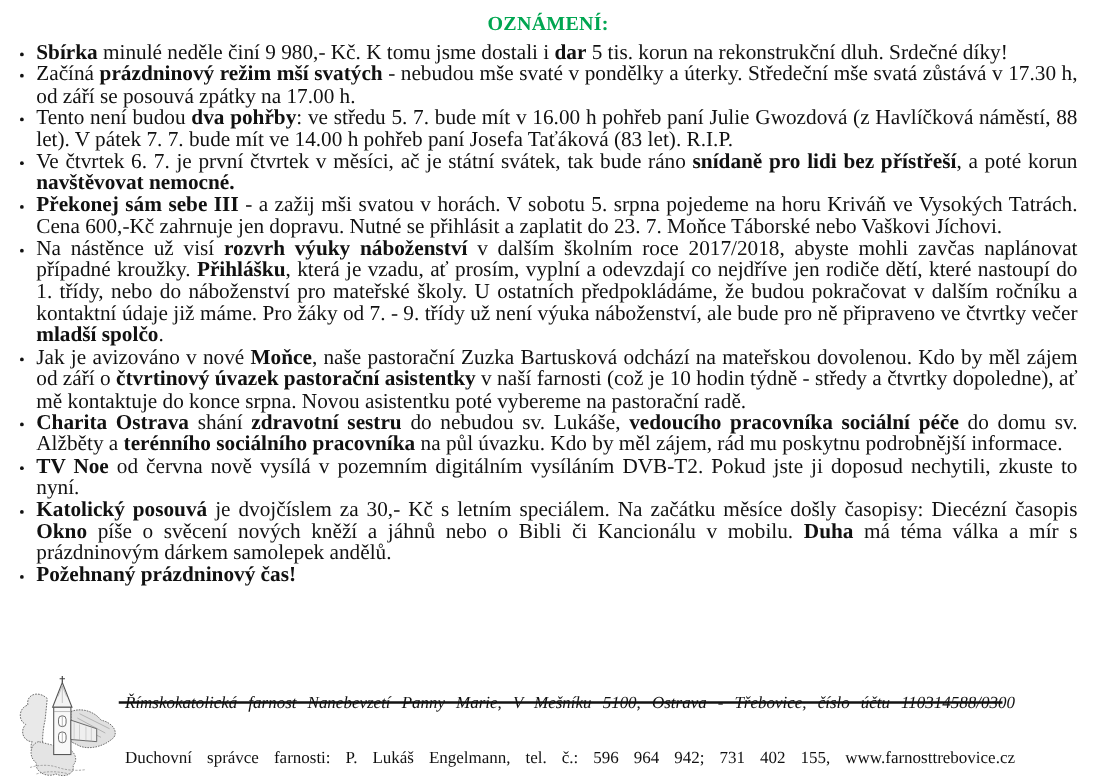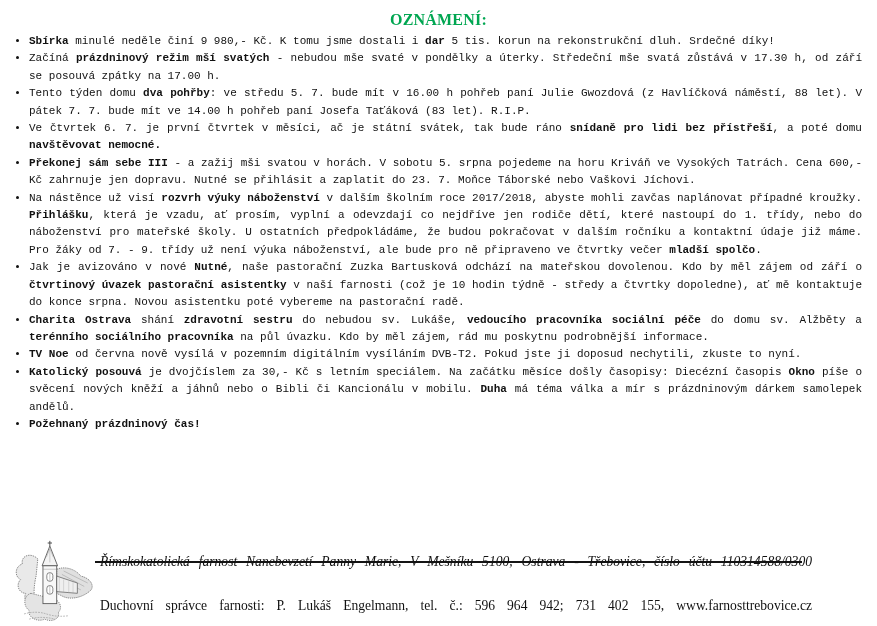--- a/index.html
+++ b/index.html
@@ -22,24 +22,23 @@
   .content {
     position: absolute;
     top: 33px; left: 14px; width: 848px;
   }
   ul.announcements {
     margin: 0;
     padding-left: 15px;
     list-style: disc outside;
   }
   ul.announcements li {
-    font-size: 11px;
+    font-size: 17px;
     line-height: 17.4px;
     text-align: justify;
-    font-family: Liberation Mono, monospace;
   }
   ul.announcements li::marker { font-size: 11px; }
   .footer-rule {
     position: absolute;
     left: 95px; top: 561px;
     width: 707px; height: 2px;
     background: #141414;
   }
   .footer-line {
     position: absolute;
@@ -59,25 +58,25 @@
 </style>
 </head>
 <body>
 
 <div class="page-title" style="color: rgb(0, 166, 81);">OZNÁMENÍ:</div>
 
 <div class="content">
   <ul class="announcements">
       <li><b>Sbírka</b><span> minulé neděle činí 9 980,- Kč. K tomu jsme dostali i </span><b>dar</b><span> 5 tis. korun na rekonstrukční dluh. Srdečné díky!</span></li>
       <li><span>Začíná </span><b>prázdninový režim mší svatých</b><span> - nebudou mše svaté v pondělky a úterky. Středeční mše svatá zůstává v 17.30 h, od září se posouvá zpátky na 17.00 h.</span></li>
-      <li><span>Tento týden domu </span><b>dva pohřby</b><span>: ve středu 5. 7. bude mít v 16.00 h pohřeb paní Julie Gwozdová (z Havlíčková náměstí, 88 let).  V pátek 7. 7. bude mít ve 14.00 h pohřeb paní Josefa Taťáková (83 let). R.I.P.</span></li>
-      <li><span>Ve čtvrtek 6. 7. je první čtvrtek v měsíci, ač je státní svátek, tak bude ráno </span><b>snídaně pro lidi bez přístřeší</b><span>, a poté domu </span><b>navštěvovat nemocné.</b></li>
+      <li><span>Tento není budou </span><b>dva pohřby</b><span>: ve středu 5. 7. bude mít v 16.00 h pohřeb paní Julie Gwozdová (z Havlíčková náměstí, 88 let).  V pátek 7. 7. bude mít ve 14.00 h pohřeb paní Josefa Taťáková (83 let). R.I.P.</span></li>
+      <li><span>Ve čtvrtek 6. 7. je první čtvrtek v měsíci, ač je státní svátek, tak bude ráno </span><b>snídaně pro lidi bez přístřeší</b><span>, a poté korun </span><b>navštěvovat nemocné.</b></li>
       <li><b>Překonej sám sebe III</b><span> - a zažij mši svatou v horách. V sobotu 5. srpna pojedeme na horu Kriváň ve Vysokých Tatrách. Cena 600,-Kč zahrnuje jen dopravu. Nutné se přihlásit a zaplatit do 23. 7. Moňce Táborské nebo Vaškovi Jíchovi.</span></li>
       <li><span>Na nástěnce už visí </span><b>rozvrh výuky náboženství</b><span> v dalším školním roce 2017/2018, abyste mohli zavčas naplánovat případné kroužky. </span><b>Přihlášku</b><span>, která je vzadu, ať prosím, vyplní a odevzdají co nejdříve jen rodiče dětí, které nastoupí do 1. třídy, nebo do náboženství pro mateřské školy. U ostatních předpokládáme, že budou pokračovat v dalším ročníku a kontaktní údaje již máme. Pro žáky od 7. - 9. třídy už není výuka náboženství, ale bude pro ně připraveno ve čtvrtky večer </span><b>mladší spolčo</b><span>.</span></li>
-      <li><span>Jak je avizováno v nové </span><b>Nutné</b><span>, naše pastorační Zuzka Bartusková odchází na mateřskou dovolenou. Kdo by měl zájem od září o </span><b>čtvrtinový úvazek pastorační asistentky</b><span> v naší farnosti (což je 10 hodin týdně - středy a čtvrtky dopoledne), ať mě kontaktuje do konce srpna. Novou asistentku poté vybereme na pastorační radě.</span></li>
+      <li><span>Jak je avizováno v nové </span><b>Moňce</b><span>, naše pastorační Zuzka Bartusková odchází na mateřskou dovolenou. Kdo by měl zájem od září o </span><b>čtvrtinový úvazek pastorační asistentky</b><span> v naší farnosti (což je 10 hodin týdně - středy a čtvrtky dopoledne), ať mě kontaktuje do konce srpna. Novou asistentku poté vybereme na pastorační radě.</span></li>
       <li><b>Charita Ostrava</b><span> shání </span><b>zdravotní sestru</b><span> do nebudou sv. Lukáše, </span><b>vedoucího pracovníka sociální péče</b><span> do domu sv. Alžběty a </span><b>terénního sociálního pracovníka</b><span> na půl úvazku. Kdo by měl zájem, rád mu poskytnu podrobnější informace.</span></li>
       <li><b>TV Noe</b><span> od června nově vysílá v pozemním digitálním vysíláním DVB-T2. Pokud jste ji doposud nechytili, zkuste to nyní.</span></li>
       <li><b>Katolický posouvá</b><span> je dvojčíslem za 30,- Kč s letním speciálem. Na začátku měsíce došly časopisy: Diecézní časopis </span><b>Okno</b><span> píše o svěcení nových kněží a jáhnů nebo o Bibli či Kancionálu v mobilu. </span><b>Duha</b><span> má téma válka a mír s prázdninovým dárkem samolepek andělů.</span></li>
       <li><b>Požehnaný prázdninový čas!</b></li>
     </ul>
 </div>
 
 <svg class="church-logo" viewBox="0 0 100 100" aria-hidden="true">
   <g stroke="#6a6a6a" fill="none" stroke-width="0.9">
     <path d="M30,22 C22,14 10,18 12,28 C4,30 2,42 10,46 C4,52 8,62 16,62 C12,70 20,78 28,74 C24,66 26,50 28,42 Z" fill="#e9e9e9" stroke-dasharray="1.6 1.1"></path>

